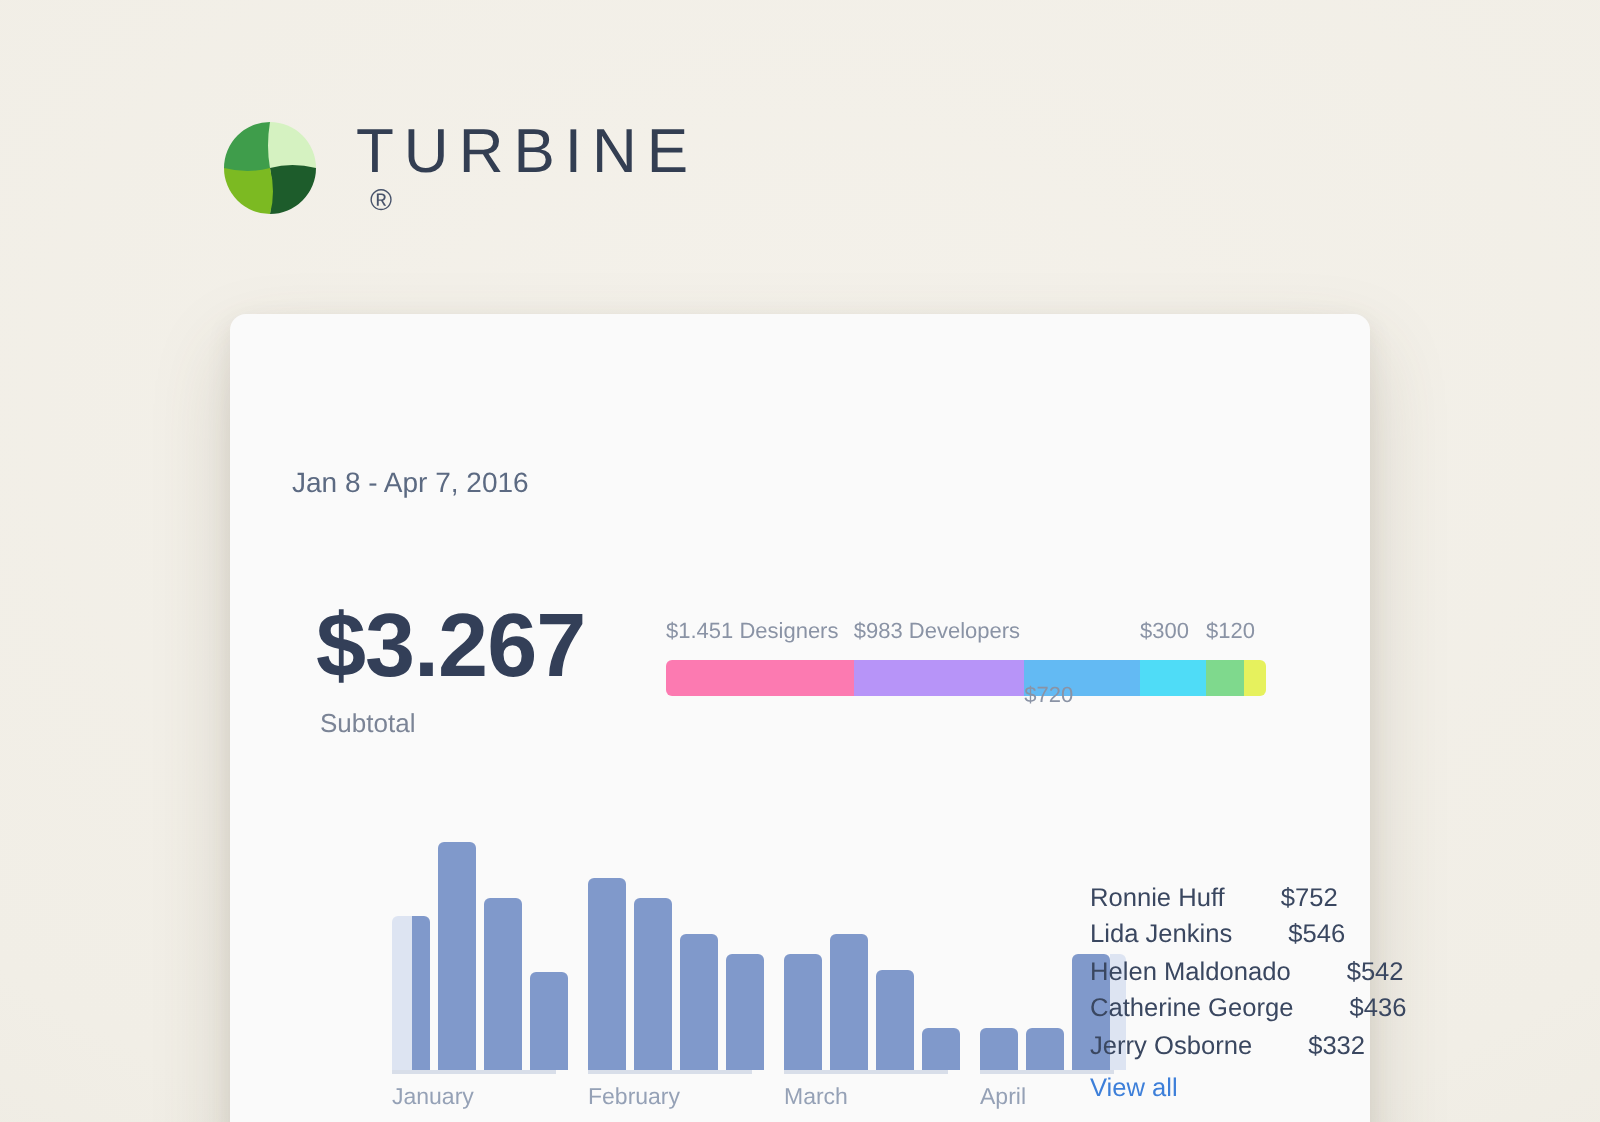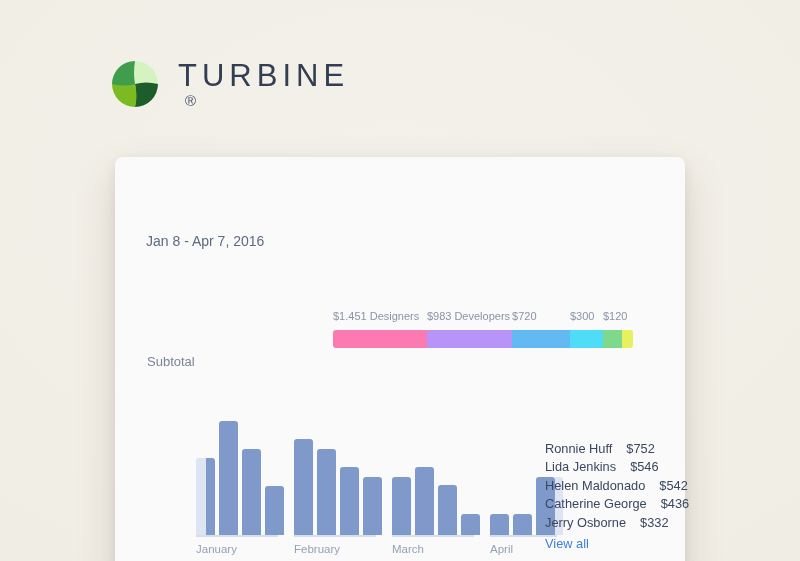--- a/index.html
+++ b/index.html
@@ -15,42 +15,42 @@
   .regmark{font-size:15px;letter-spacing:0;margin-left:7px;margin-top:-2px;color:#47526a;}
   
   .card{
     position:absolute;left:115px;top:157px;width:570px;height:430px;
     background:#fafafa;border-radius:8px;
     box-shadow:0 18px 40px rgba(90,80,55,.18), 0 4px 12px rgba(90,80,55,.10);
   }
   .card-title{position:absolute;left:45px;top:45px;font-size:21px;font-weight:700;color:#2e3b52;}
   .card-date{position:absolute;left:31px;top:76px;font-size:14px;color:#5c6a82;}
   .amount{position:absolute;left:43px;top:140px;font-size:45px;font-weight:700;color:#333f58;letter-spacing:-0.5px;}
-  .subtotal-label{position:absolute;left:32px;top:197px;font-size:13px;color:#7b8496;}
+  .subtotal-label{position:absolute;left:45px;top:197px;font-size:13px;color:#7b8496;}
   
   .breakdown{position:absolute;left:218px;top:153px;width:300px;}
   .bd-labels{position:relative;height:14px;font-size:11px;color:#8a93a5;white-space:nowrap;}
   .bd-labels span{position:absolute;top:0;}
   .bd-bar{display:flex;height:18px;margin-top:6px;border-radius:3px;overflow:hidden;}
   .bd-seg{height:100%;}
   
   .chart{position:absolute;left:41px;top:264px;display:flex;gap:10px;align-items:flex-end;padding-left:40px;}
   .month{display:flex;flex-direction:column;}
   .bars{display:flex;gap:4px;align-items:flex-end;height:114px;}
   .bar{width:19px;background:#8099cb;border-radius:3px 3px 0 0;}
   .slot{display:flex;align-items:flex-end;}
   .slot .half-pale{width:10px;background:#dde4f2;border-radius:3px 0 0 0;}
   .slot .half-blue{width:9px;background:#8099cb;border-radius:0 3px 0 0;}
   .slot .tail-blue{width:19px;background:#8099cb;border-radius:3px 3px 0 0;}
   .slot .tail-pale{width:8px;background:#dde4f2;border-radius:0 3px 0 0;}
   .baseline{height:0;border-top:2px solid #d8dee9;width:calc(100% - 6px);}
   .month-label{font-size:11.5px;color:#95a1b6;margin-top:6px;}
   
   .people{position:absolute;left:430px;top:283px;}
-  .person-row{display:flex;gap:0;font-size:12.8px;color:#3a4760;line-height:18.4px;white-space:nowrap;}
+  .person-row{display:flex;gap:14px;font-size:12.8px;color:#3a4760;line-height:18.4px;white-space:nowrap;}
   .person-amount{color:#3a4760;margin-left:14px;}
   .view-all{display:inline-block;margin-top:4px;font-size:12.8px;color:#3d7fd9;text-decoration:none;cursor:pointer;}
 </style>
 </head>
 <body>
 
 <div class="stage">
 
   <div class="brand">
     <svg class="logo" viewBox="0 0 46 46">
@@ -61,27 +61,28 @@
     </svg>
     <div class="wordmark">
       <span>TURBINE</span>
       <span class="regmark">®</span>
     </div>
   </div>
 
   <div class="card">
     <div class="card-date">Jan 8 - Apr 7, 2016</div>
 
+    <div class="amount">$3.267</div>
     <div class="subtotal-label">Subtotal</div>
 
     <div class="breakdown">
       <div class="bd-labels" id="bd-labels">
           <span style="left: 0%;">$1.451 Designers</span>
           <span style="left: 31.3%;">$983 Developers</span>
-          <span style="left: 59.7%;">$720</span>
+          <span style="left: 59.7%; margin-top: 32px;">$720</span>
           <span style="left: 79%;">$300</span>
           <span style="left: 90%;">$120</span>
         </div>
       <div class="bd-bar" id="bd-bar">
           <div class="bd-seg" style="width: 31.3%; background: rgb(252, 122, 177);"></div>
           <div class="bd-seg" style="width: 28.4%; background: rgb(183, 148, 248);"></div>
           <div class="bd-seg" style="width: 19.3%; background: rgb(99, 186, 243);"></div>
           <div class="bd-seg" style="width: 11%; background: rgb(79, 220, 247);"></div>
           <div class="bd-seg" style="width: 6.3%; background: rgb(127, 217, 141);"></div>
           <div class="bd-seg" style="width: 3.7%; background: rgb(230, 241, 93);"></div>

